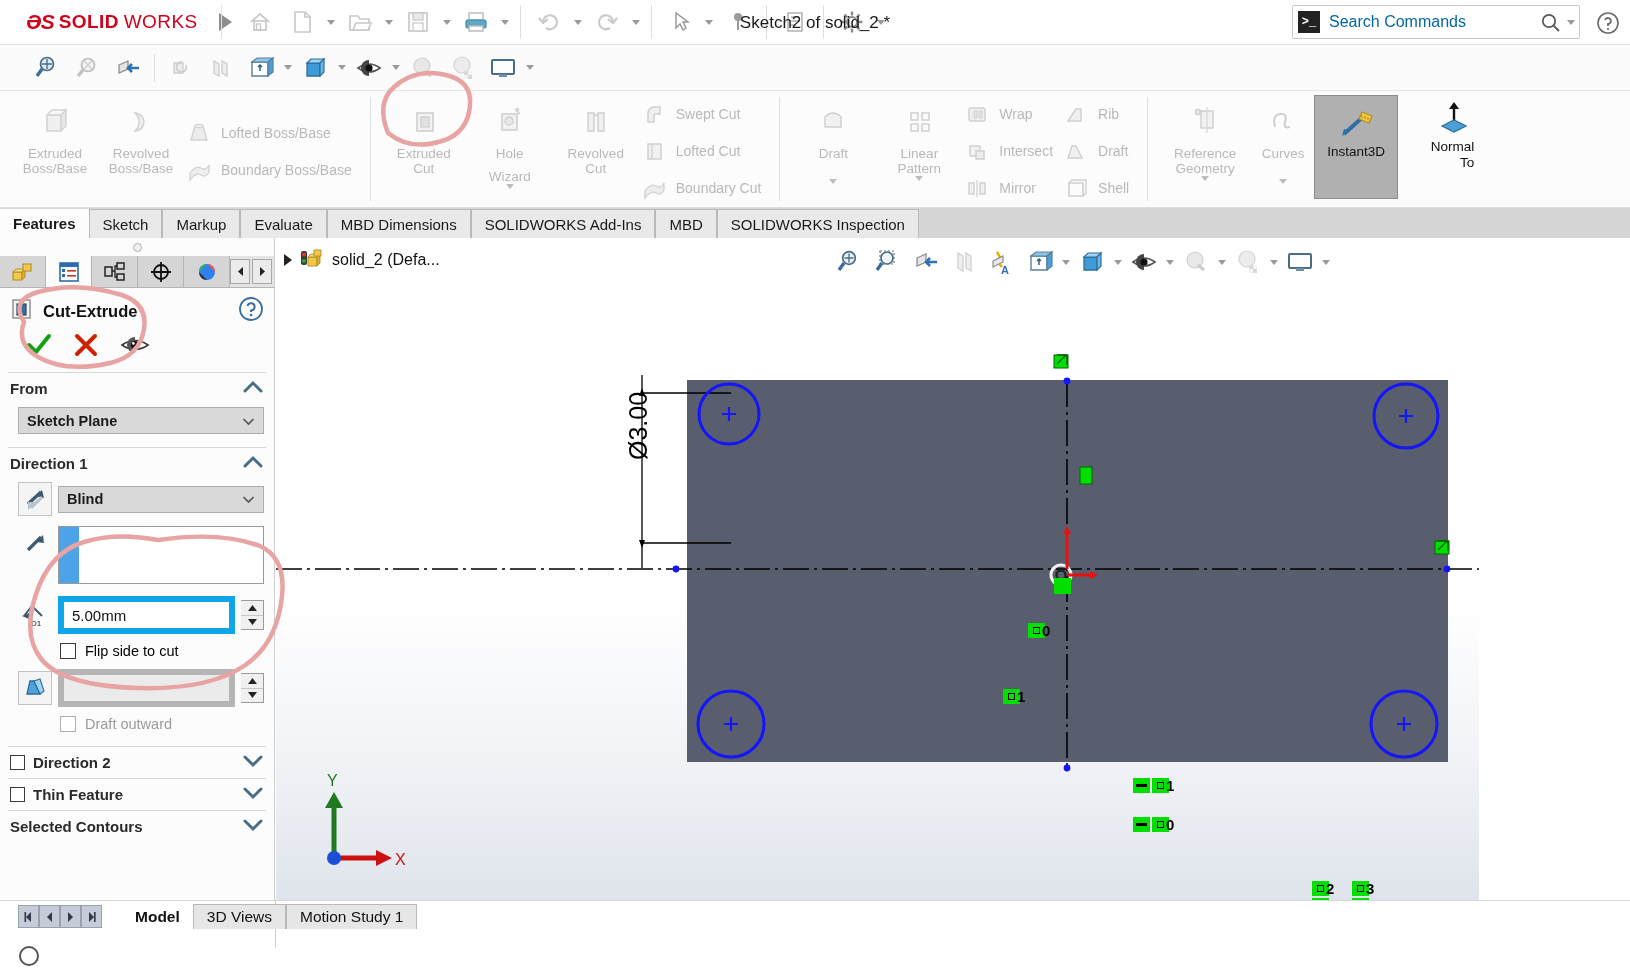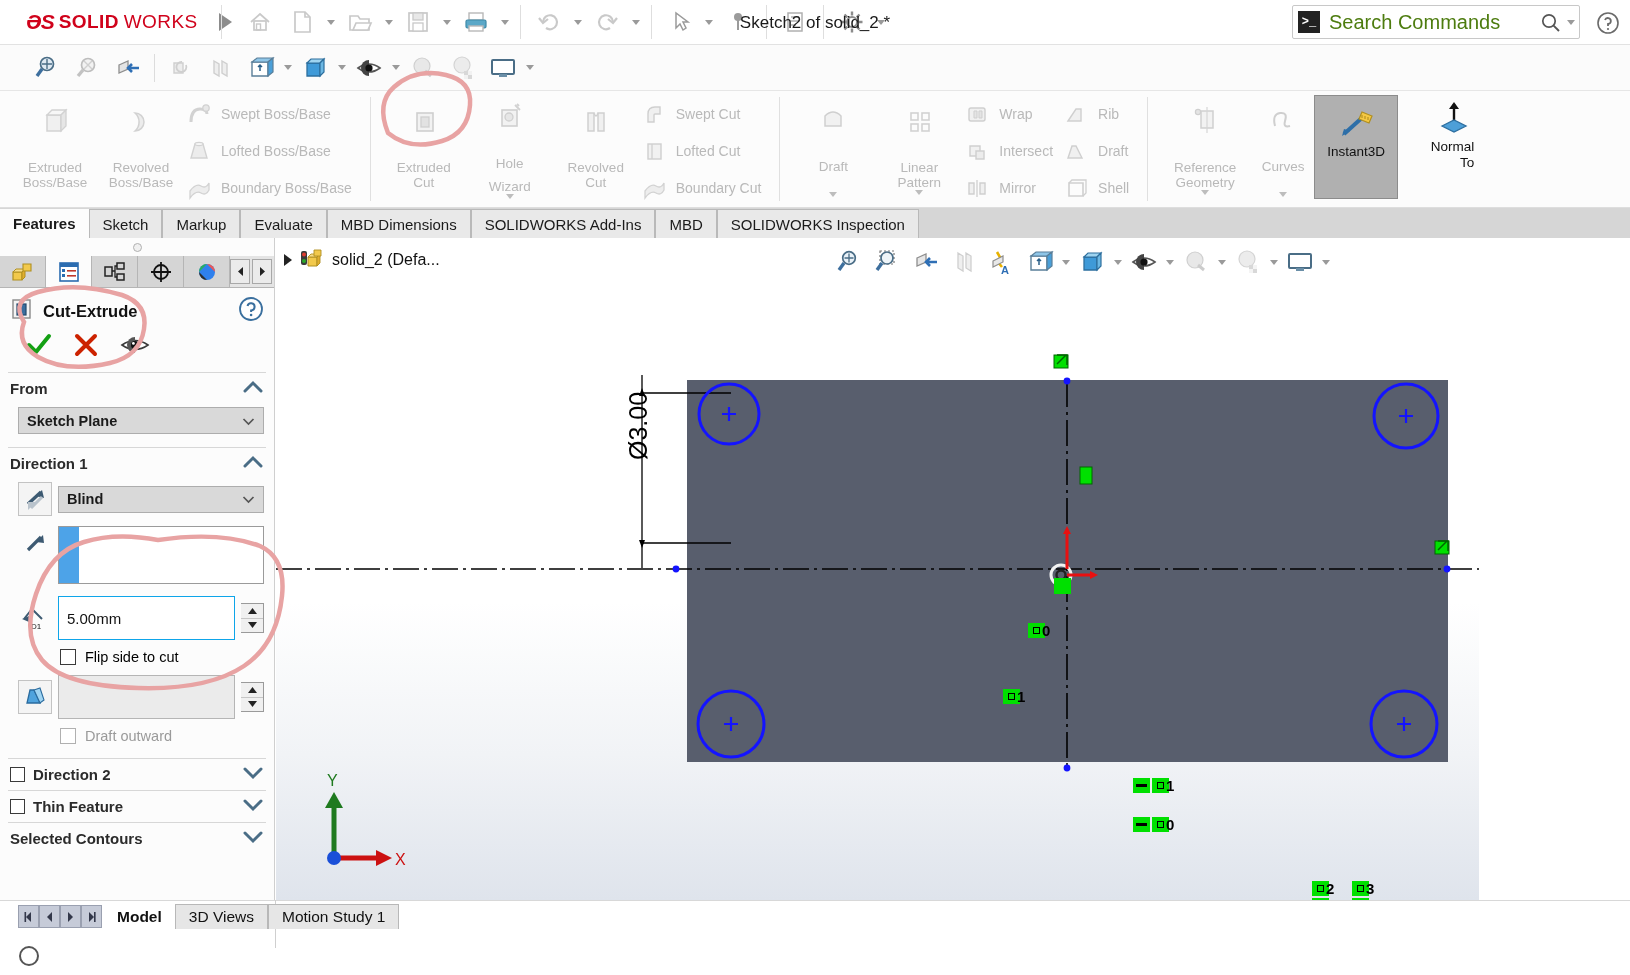--- a/index.html
+++ b/index.html
@@ -48,21 +48,21 @@
   .searchbox {
     position: absolute; right: 50px; top: 5px; width: 288px; height: 34px;
     border: 1px solid #c8c8c8; background: #fff; display: flex; align-items: center;
     border-radius: 2px;
   }
   .search-cmd-ico {
     width: 22px; height: 22px; background: #222; color: #fff; font-size: 12px;
     display: flex; align-items: center; justify-content: center; margin-left: 5px;
     font-family: "Liberation Mono", monospace; font-weight: bold;
   }
-  .search-ph { flex: 1; padding-left: 9px; font-size: 20px; color: #4d7c0f; }
+  .search-ph { flex: 1; padding-left: 9px; font-size: 16px; color: #0369a1; }
   .search-mag {
     width: 26px; display: flex; align-items: center; justify-content: center; color:#555;
   }
   .search-caret { width: 16px; display:flex; align-items:center; justify-content:center;}
   .win-help { position: absolute; right: 8px; top: 9px; width:28px;height:28px;
     display:flex;align-items:center;justify-content:center; color:#555; }
 
   
   .viewbar {
     position: absolute; left: 0; top: 45px; width: 1630px; height: 46px;
@@ -78,21 +78,21 @@
     background: #fcfcfc; border-bottom: 1px solid #dedede;
     display: flex; align-items: stretch; padding-left: 8px;
   }
   .rb-group { display: flex; align-items: stretch; padding: 0 4px; }
   .rb-div { width: 1px; background: #e0e0e0; margin: 6px 6px; }
   .rb-big {
     width: 86px; display: flex; flex-direction: column; align-items: center;
     padding-top: 6px; color: #b9b9b9; font-size: 13.5px; line-height: 15px; text-align: center;
   }
   .rb-big .ico { height: 44px; display: flex; align-items: flex-end; justify-content: center; }
-  .rb-big .lbl { margin-top: 19px; }
+  .rb-big .lbl { margin-top: 5px; }
   .rb-col { display: flex; flex-direction: column; justify-content: center; padding-top: 4px; }
   .rb-item {
     display: flex; align-items: center; gap: 7px; height: 37px;
     color: #b9b9b9; font-size: 14px; padding-right: 8px;
   }
   .rb-item .ico { width: 30px; display: flex; align-items: center; justify-content: center; }
   .rb-dropcaret { display:flex; justify-content:center; height:16px; }
   .rb-instant3d {
     width: 84px; background: #b0b0b0; border: 1px solid #8c8c8c;
     display: flex; flex-direction: column; align-items: center; padding-top: 8px;
@@ -155,21 +155,21 @@
   .combo {
     flex: 1; height: 27px; background: #d9d9d9; border: 1px solid #adadad;
     display: flex; align-items: center; padding-left: 8px; font-size: 14.5px; color: #1a1a1a;
   }
   .combo .cv { flex:1;font-weight:bold; }
   .selbox {
     flex: 1; height: 58px; background: #fff; border: 1px solid #9a9a9a; display: flex;
   }
   .selbox .accent { width: 20px; background: #4da3e8; }
   .numfield {
-    flex: 1; height: 44px; background: #fff; border: 1px solid #0ea5e9;
+    flex: 1; height: 38px; background: #fff; border: 6px solid #0ea5e9;
     display: flex; align-items: center; padding-left: 8px; font-size: 15px; color: #111;
   }
   .numfield.disabled { background: #ebebeb; border-color:#b5b5b5; }
   .spinner {
     width: 23px; height: 30px; border: 1px solid #9a9a9a; border-left: none;
     display: flex; flex-direction: column; background: #f0f0f0;
   }
   .spin-half { flex:1; display:flex;align-items:center;justify-content:center; }
   .spin-half + .spin-half { border-top: 1px solid #c6c6c6; }
   .checkrow { display:flex; align-items:center; gap: 9px; padding: 6px 10px 6px 60px; font-size: 14.5px;}
@@ -222,21 +222,21 @@
   
   .bottombar {
     position: absolute; left: 0; top: 900px; width: 1630px; height: 75px;
     background: #fff; border-top: 1px solid #d8d8d8;
   }
   .navbtns { position: absolute; left: 18px; top: 4px; display: flex; }
   .navbtn {
     width: 21px; height: 23px; background: #c6cbd8; border: 1px solid #9aa0b0;
     display:flex;align-items:center;justify-content:center;
   }
-  .btabs { position: absolute; left: 104px; top: 3px; display: flex; align-items: flex-end; }
+  .btabs { position: absolute; left: 122px; top: 3px; display: flex; align-items: flex-end; }
   .btab {
     height: 25px; padding: 0 13px; font-size: 15.5px; color: #111;
     display: flex; align-items: center; background: #e6e6e6; border: 1px solid #b8b8b8;
     border-bottom: none;
   }
   .btab.active { background: #fff; font-weight: bold; border: none; }
   .bot-divider { position:absolute; left: 275px; top:-1px; width:1px; height: 48px; background:#cfcfcf;}
   .statusrow { position: absolute; left: 18px; top: 44px; display:flex; align-items:center; gap: 14px;}
 
   
@@ -487,29 +487,20 @@
       <div class="rb-big">
         <div class="ico">
           <svg width="40" height="40" viewBox="0 0 40 40">
               <path d="M14 12 a12 12 0 0 1 0 18 a7 7 0 0 0 0 -18z" fill="#ececec" stroke="#d2d2d2" stroke-width="1.5"></path>
             </svg>
         </div>
         <div class="lbl">Revolved</div>
         <div class="lbl" style="margin-top:0">Boss/Base</div>
       </div>
       <div class="rb-col">
-        <div class="rb-item">
-          <span class="ico">
-            <svg width="26" height="26" viewBox="0 0 26 26">
-                <path d="M5 21 q0-13 9-13 q7 0 7 5" fill="none" stroke="#d2d2d2" stroke-width="3"></path>
-                <circle cx="20" cy="7" r="3.2" fill="#e8e8e8" stroke="#d2d2d2" stroke-width="1.3"></circle>
-              </svg>
-          </span>
-          <span>Swept Boss/Base</span>
-        </div>
         <div class="rb-item">
           <span class="ico">
             <svg width="26" height="26" viewBox="0 0 26 26">
                 <path d="M9 6 h8 l4 14 h-16z" fill="#ececec" stroke="#d2d2d2" stroke-width="1.4"></path>
                 <ellipse cx="13" cy="6" rx="4" ry="1.6" fill="#f5f5f5" stroke="#d2d2d2" stroke-width="1.1"></ellipse>
               </svg>
           </span>
           <span>Lofted Boss/Base</span>
         </div>
         <div class="rb-item">

